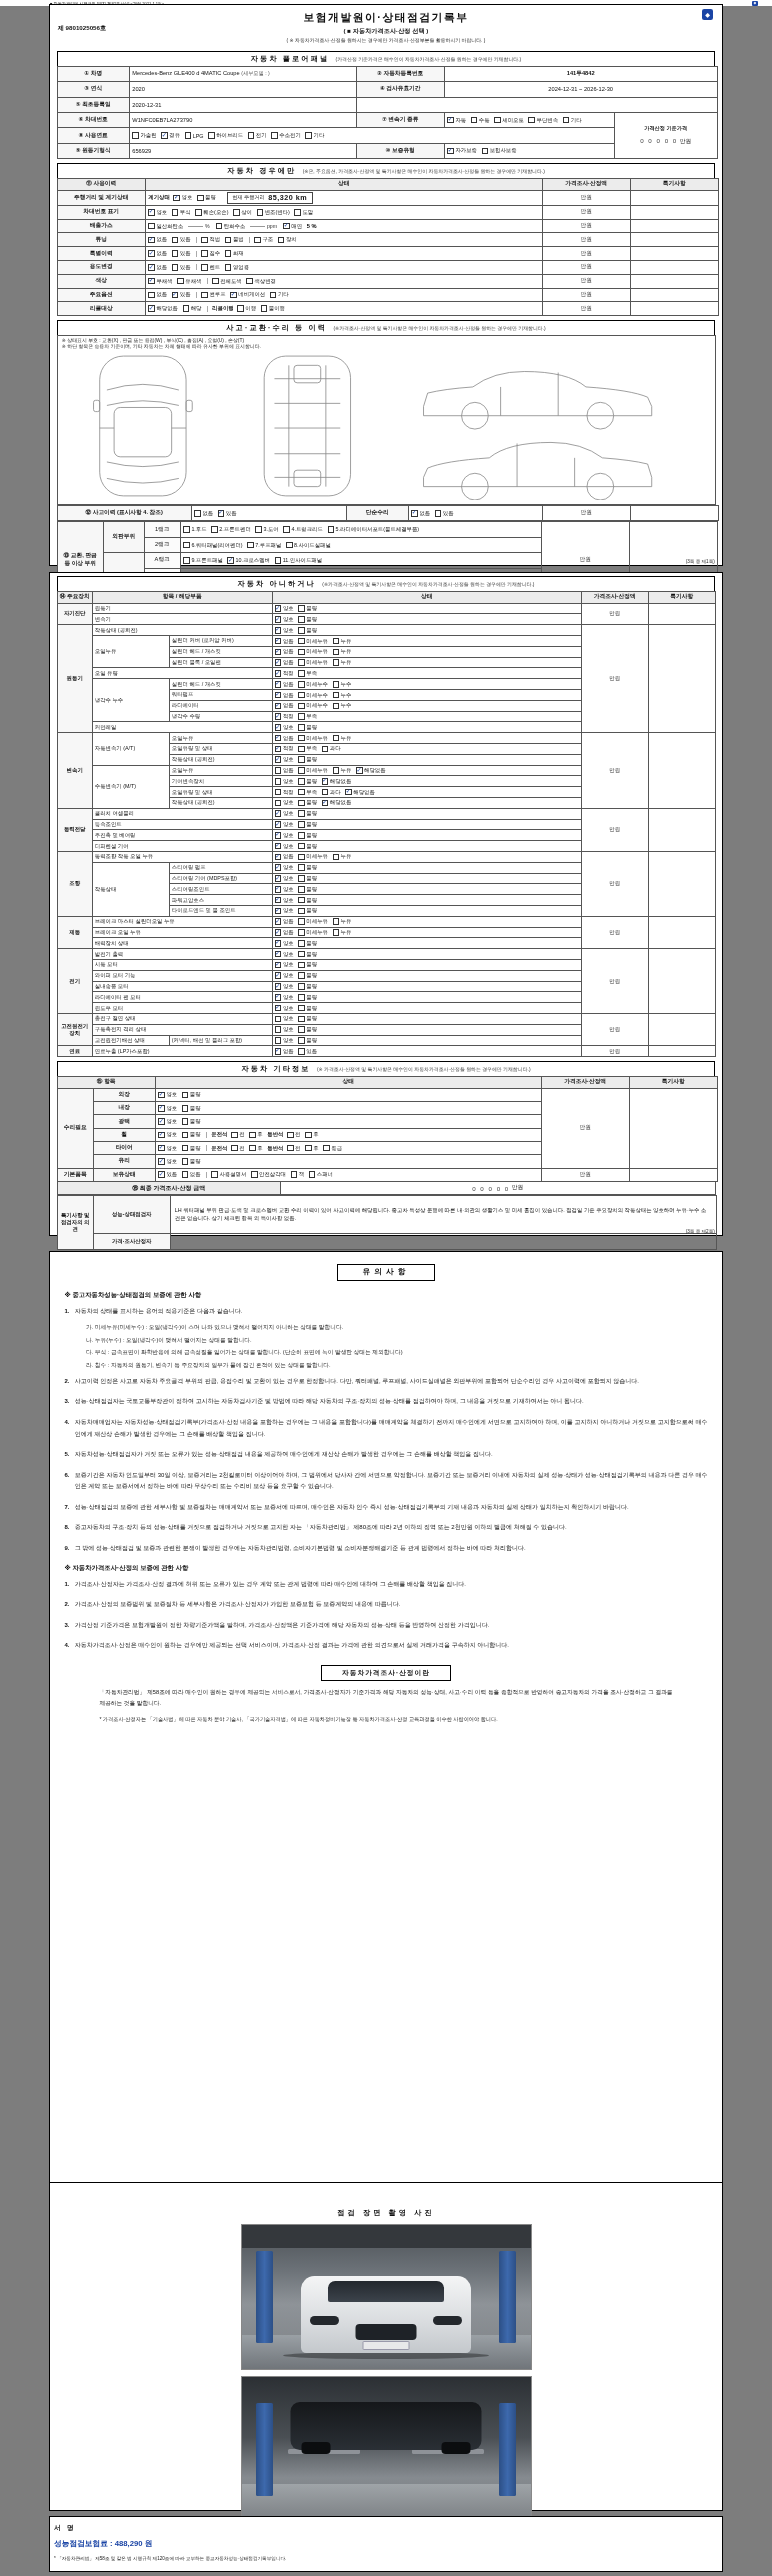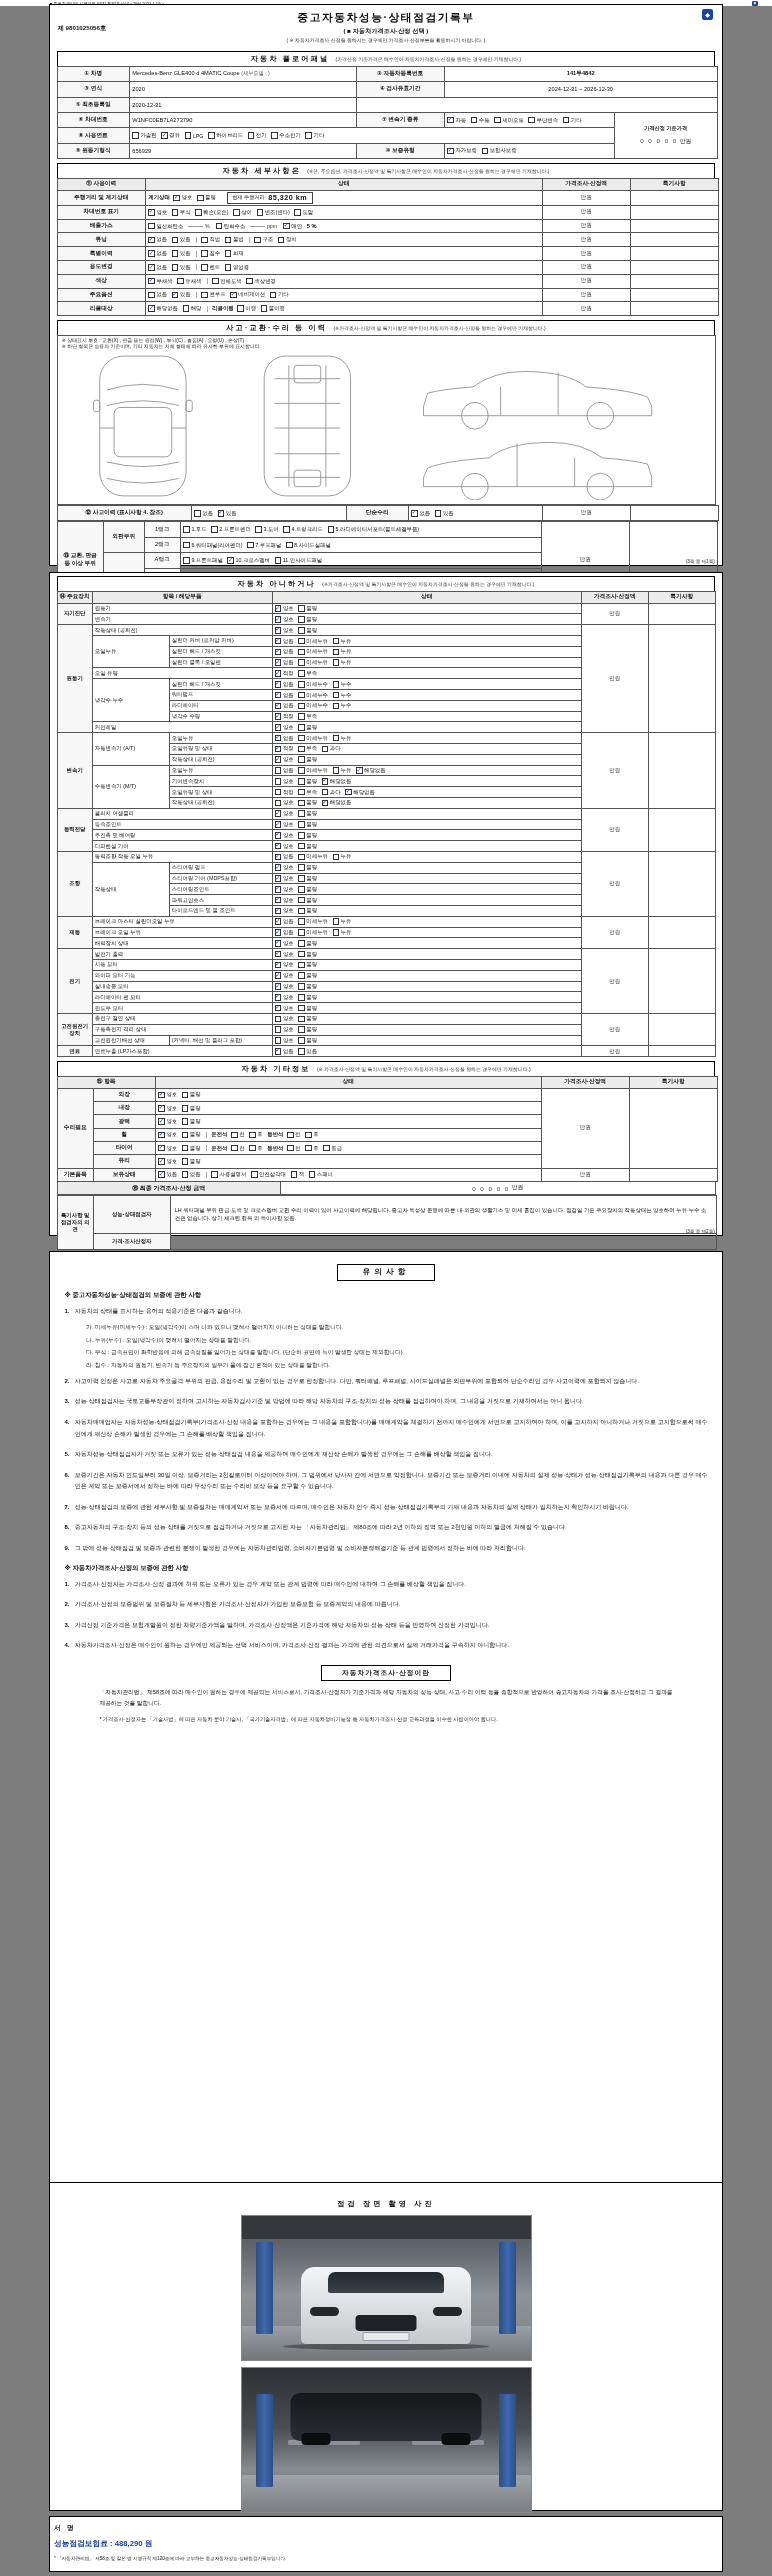--- a/index.html
+++ b/index.html
@@ -7,21 +7,21 @@
        font-family:"Liberation Sans","DejaVu Sans",sans-serif;color:#111;overflow:hidden;}
   .top-strip{position:absolute;top:0;left:0;width:773px;height:6.2px;background:#ffffff;}
   .law-ref{position:absolute;top:0.5px;left:50px;font-size:4.1px;color:#222;}
   .corner-logo{position:absolute;top:0.5px;right:15.5px;width:5.2px;height:5.2px;background:#1a44a5;border-radius:1px;
                color:#fff;font-size:3.6px;line-height:5.2px;text-align:center;overflow:hidden;}
   .page{position:absolute;left:49px;width:674px;background:#fff;border:0.5px solid #000;
         box-sizing:border-box;padding:3.1px 6.7px;}
   .p1{top:4.1px;height:562px;}
   .p2{top:572px;height:664px;}
   .p3{top:1251px;height:1184px;padding:10.3px 14.4px;}
-  .p4{top:2182px;height:329px;padding:12px;}
+  .p4{top:2182px;height:329px;padding:21px;}
   .p5{top:2516px;height:56px;padding:4.1px;text-align:left;}
   .pgmark{position:absolute;right:7.2px;bottom:1.5px;font-size:4.6px;color:#222;}
 
   
   .doc-head{position:relative;height:43px;}
   .doc-no{position:absolute;left:1px;top:15.5px;font-size:6.2px;font-weight:bold;}
   .logo-icon{position:absolute;right:2.1px;top:1px;width:11.3px;height:11.3px;background:#1a44a5;border-radius:2.1px;
              color:#fff;text-align:center;line-height:11.3px;font-size:6.2px;}
   .title{text-align:center;padding-top:3.1px;}
   .title .t1{font-size:10.8px;font-weight:bold;letter-spacing:1.5px;}
@@ -136,21 +136,21 @@
 <div class="top-strip">
   <span class="law-ref">■ 자동차관리법 시행규칙 [별지 제82호서식] &lt;개정 2021.1.19.&gt;</span>
   <span class="corner-logo">◆</span>
 </div>
 
 <div class="page p1">
   <div class="doc-head">
     <div class="doc-no">제 9801025056호</div>
     <div class="logo-icon">◆</div>
     <div class="title">
-      <div class="t1">중고자동차성능·상태점검기록부</div>
+      <div class="t1">보험개발원이·상태점검기록부</div>
       <div class="t2">( ■ 자동차가격조사·산정 선택 )</div>
       <div class="t3">( ※ 자동차가격조사·산정을 원하시는 경우에만 가격조사·산정부분을 활용하시기 바랍니다. )</div>
     </div>
   </div>
 
   <div class="sechead">
     <b>자동차 플로어패널</b>
     <span class="note">(가격산정 기준가격은 매수인이 자동차가격조사·산정을 원하는 경우에만 기재합니다.)</span>
   </div>
   <table class="binfo">
@@ -239,21 +239,21 @@
             </span><span class="cb">
               <span class="box"></span>
               <span class="cl">보험사보증</span>
             </span></td>
     </tr>
   </tbody>
     </table>
 
   <div class="gap"></div>
   <div class="sechead">
-    <b>자동차 세부사항은</b>
+    <b>자동차 경우에만</b>
     <span class="note">(※은, 주요옵션, 가격조사·산정액 및 특기사항은 매수인이 자동차가격조사·산정을 원하는 경우에만 기재합니다.)</span>
   </div>
   <table class="ovst">
     <colgroup>
         <col style="width:88px">
         <col style="width:397px">
         <col style="width:88px">
         <col style="width:88px">
       </colgroup>
     <thead>

